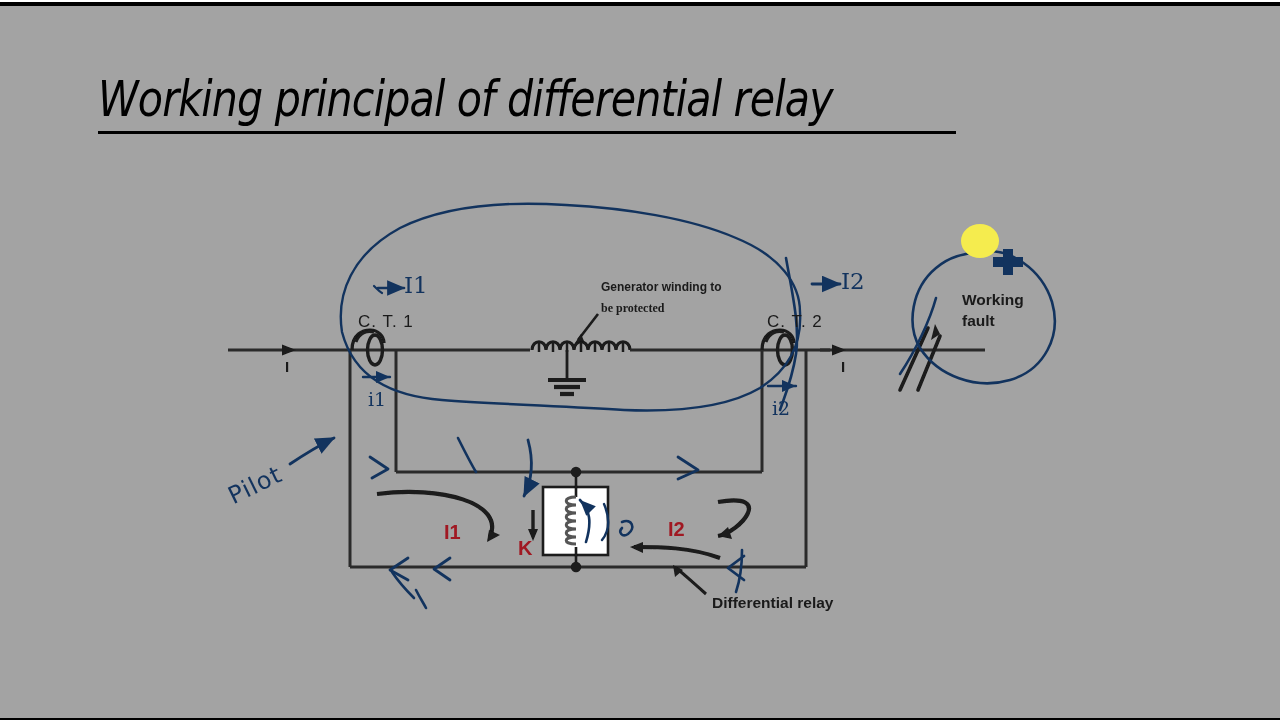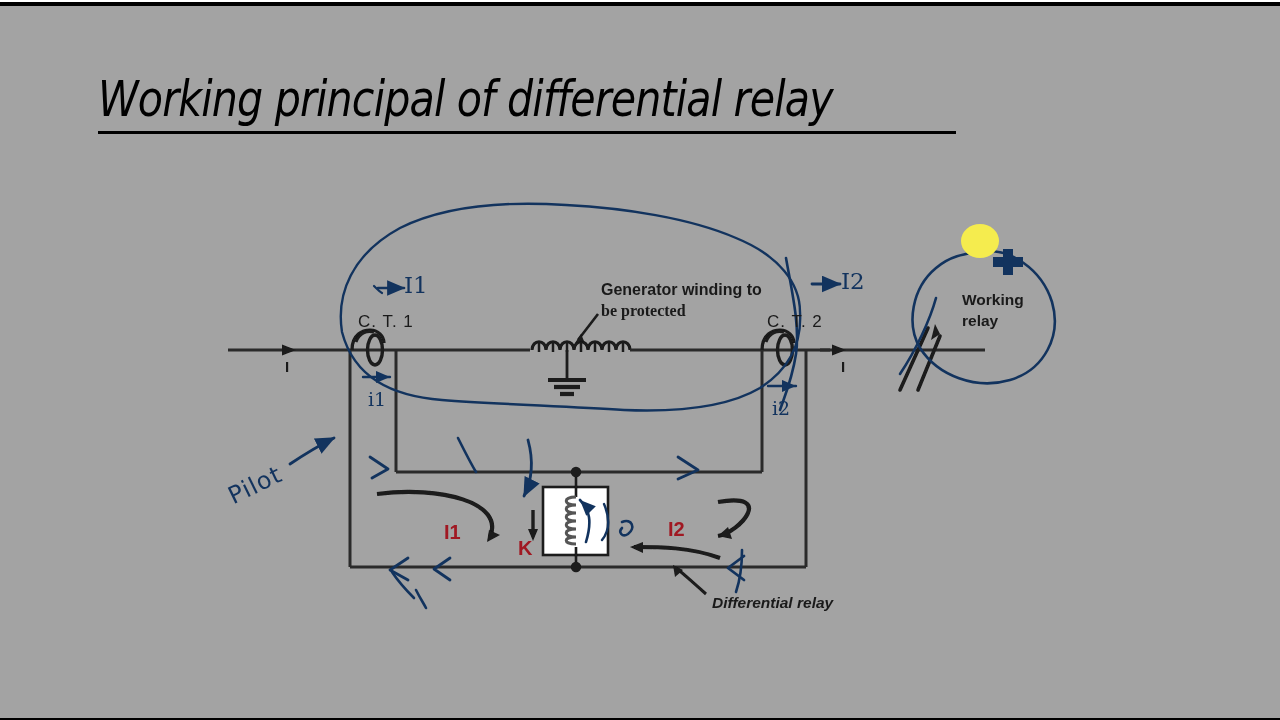--- a/index.html
+++ b/index.html
@@ -64,21 +64,21 @@
   }
 
   .lbl {
     position: absolute;
     font-family: "Liberation Sans", sans-serif;
     color: #1a1a1a;
     white-space: nowrap;
     font-weight: 700;
   }
   .lbl.ct { font-size: 17px; font-weight: 400; letter-spacing: 1px; }
-  .lbl.gen { font-size: 16px; font-weight: 700; line-height: 1.25; }
+  .lbl.gen { font-size: 12px; font-weight: 700; line-height: 1.25; }
   .lbl.fault { font-size: 15.5px; font-weight: 700; line-height: 1.25; }
   .lbl.diffrelay { font-size: 15.5px; font-weight: 700; }
   .lbl.cur { font-size: 15px; font-weight: 700; }
   .lbl.red { color: #a01822; font-size: 20px; font-weight: 700; }
 </style>
 </head>
 <body>
 
 <div id="slide">
 
@@ -266,23 +266,23 @@
   </svg>
 
   <div class="lbl ct" style="left:358px; top:310px;text-align:right;">C. T. 1</div>
 
   <div class="lbl ct" style="left:767px; top:310px;">C. T. 2</div>
 
   <div class="lbl gen" style="left:601px; top:278px;">Generator winding to</div>
   <div class="lbl gen" style="left:601px; top:299px;font-family:Liberation Serif, serif;">be protected</div>
 
   <div class="lbl fault" style="left:962px; top:288px;">Working</div>
-  <div class="lbl fault" style="left:962px; top:309px;">relay</div>
-
-  <div class="lbl diffrelay" style="left:712px; top:592px;font-style:italic;">Differential relay</div>
+  <div class="lbl fault" style="left:962px; top:309px;">fault</div>
+
+  <div class="lbl diffrelay" style="left:712px; top:592px;">Differential relay</div>
 
   <div class="lbl cur" style="left:285px; top:356px;">I</div>
   <div class="lbl cur" style="left:841px; top:356px;">I</div>
 
   <div class="lbl red" style="left:444px; top:519px;">I1</div>
   <div class="lbl red" style="left:518px; top:535px;">K</div>
   <div class="lbl red" style="left:668px; top:516px;">I2</div>
 
   <div style="position:absolute; left:236px; top:480px; font-family:'DejaVu Sans',sans-serif;
               font-size:24px; color:#12335e; transform:rotate(-26deg); transform-origin:left bottom;

